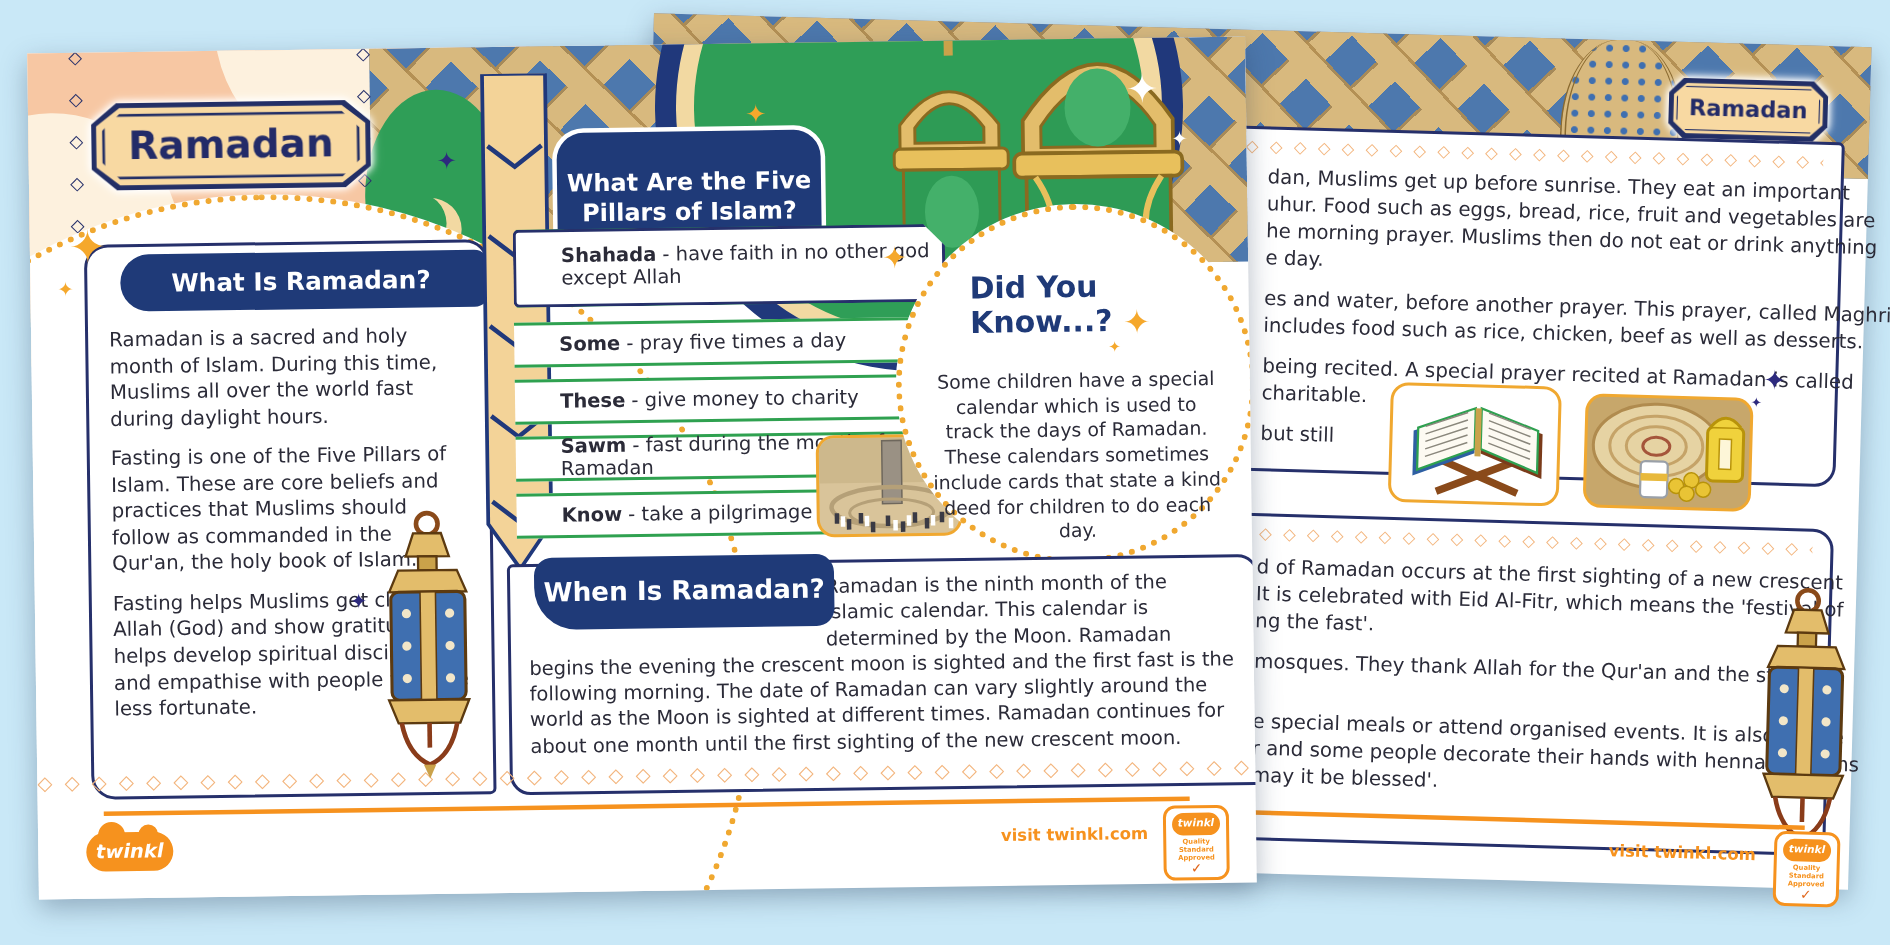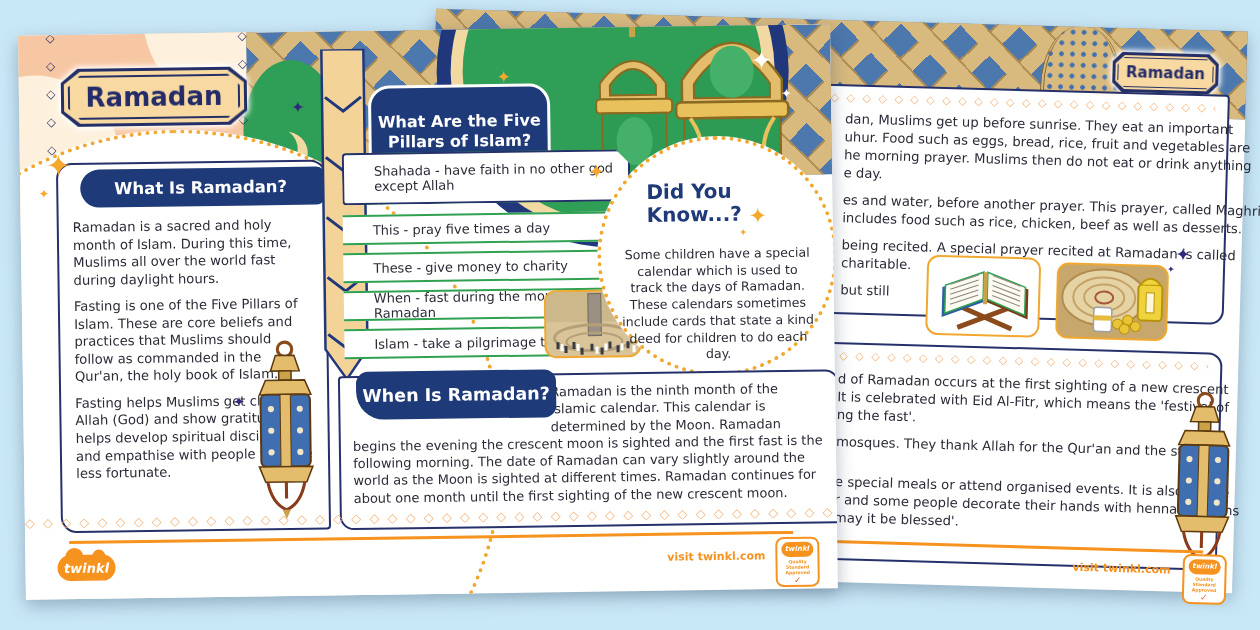--- a/index.html
+++ b/index.html
@@ -39,21 +39,21 @@
     display:flex;align-items:center;}
   .panel{position:absolute;background:#fff;border:2.5px solid #26306b;border-radius:14px;}
 
   
   .fp-body-text{color:#2b2b38;font-size:13.2px;line-height:1.33;}
   #what-is-body p{margin:0 0 9px 0;}
   .p-row{position:absolute;left:322px;width:288px;background:#fff;
     border-top:2px solid #2fa150;border-bottom:2px solid #2fa150;
     display:flex;align-items:center;padding:2px 8px 2px 30px;box-sizing:border-box;
     font-size:13px;color:#2b2b38;z-index:14;}
-  .p-row .pname{font-weight:normal;}
+  .p-row .pname{font-weight:bold;}
   .p-row.first{border:2px solid #26306b;border-radius:4px;
     box-shadow:0 -4px 0 -2px #2fa150,0 4px 0 -2px #2fa150;
     clip-path:polygon(0 0,95% 0,100% 28%,100% 72%,95% 100%,0 100%);}
   .dyk-circle{position:absolute;left:576px;top:110px;width:240px;height:240px;border-radius:50%;
     background:#fff;border:4px dotted #f0a830;box-sizing:border-box;z-index:16;}
   .footer-line{position:absolute;height:3px;background:#f6921e;z-index:30;}
   .visit{position:absolute;color:#f6921e;font-weight:bold;font-size:11px;z-index:30;}
   .cloud-logo{position:absolute;background:#f6921e;border-radius:16px;z-index:30;
     display:flex;align-items:center;justify-content:center;color:#fff;font-weight:bold;font-style:italic;}
   .cloud-logo::before{content:"";position:absolute;left:8px;top:-7px;width:18px;height:18px;border-radius:50%;background:#f6921e;}
@@ -250,30 +250,30 @@
     <span>What Are the Five</span>
     <span>Pillars of Islam?</span>
     <span style="position:absolute;left:4px;bottom:-10px;width:0;height:0;border-left:18px solid #1f3a78;border-bottom:14px solid transparent;"></span>
   </div>
   <div class="sparkle" style="left:478px;top:40px;font-size:17px;z-index:15;">✦</div>
 
   <div class="p-row first" style="top:122px;height:52px;">
     <span><span class="pname">Shahada</span><span> - have faith in no other god except Allah</span></span>
   </div>
   <div class="p-row" style="top:184px;height:30px;">
-    <span><span class="pname">This</span><span> - pray five times a day</span></span>
+    <span><span class="pname">Some</span><span> - pray five times a day</span></span>
   </div>
   <div class="p-row" style="top:222px;height:30px;">
     <span><span class="pname">These</span><span> - give money to charity</span></span>
   </div>
   <div class="p-row" style="top:260px;height:30px;">
-    <span><span class="pname">When</span><span> - fast during the month of Ramadan</span></span>
+    <span><span class="pname">Sawm</span><span> - fast during the month of Ramadan</span></span>
   </div>
   <div class="p-row" style="top:298px;height:30px;">
-    <span><span class="pname">Islam</span><span> - take a pilgrimage to Mecca</span></span>
+    <span><span class="pname">Know</span><span> - take a pilgrimage to Mecca</span></span>
   </div>
   <div class="sparkle" style="left:568px;top:134px;font-size:20px;z-index:15;">✦</div>
 
   <div class="photo-box" style="left:522px;top:262px;width:97px;height:68px;z-index:15;background:#d9c49a;">
     <svg viewBox="0 0 97 68" width="97" height="68">
       <rect x="0" y="0" width="97" height="30" fill="#cdb88c"></rect>
       <rect x="42" y="2" width="13" height="42" fill="#9a9184" stroke="#6e675c" stroke-width="1"></rect>
       <ellipse cx="48" cy="46" rx="40" ry="13" fill="none" stroke="#b5a078" stroke-width="3"></ellipse>
       <ellipse cx="48" cy="50" rx="28" ry="9" fill="none" stroke="#b5a078" stroke-width="2"></ellipse>
       <g fill="#3a3a44">

